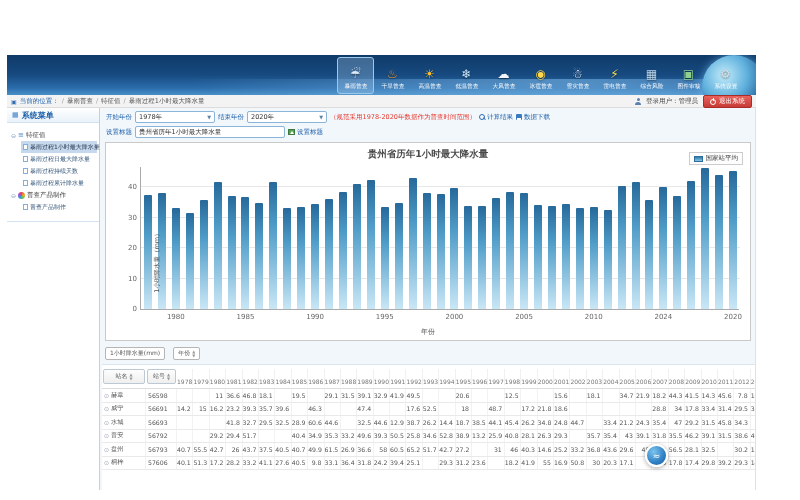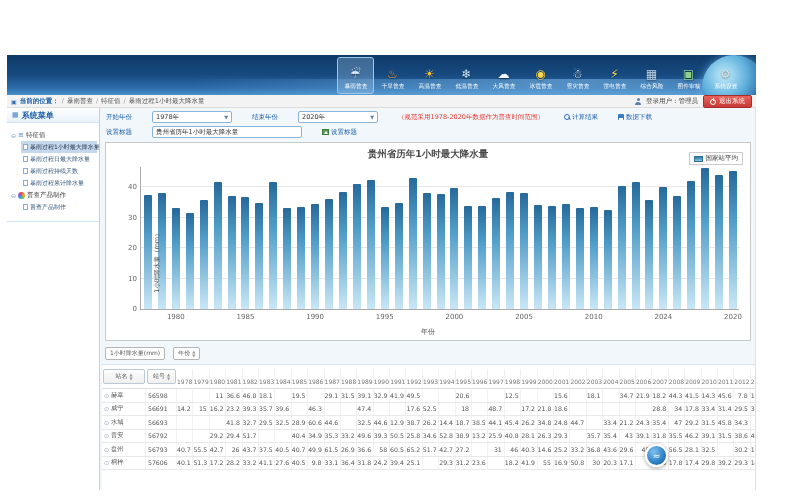--- a/index.html
+++ b/index.html
@@ -24,21 +24,21 @@
   .nav-item { width:37px; display:flex; flex-direction:column; align-items:center; justify-content:flex-end;
          padding-bottom:2px; cursor:pointer; border:1px solid transparent; border-radius:3px; }
   .nav-item.active { background:rgba(185,220,248,.28); border-color:#9dc8ea; }
   .nav-icon { font-size:12px; line-height:14px; height:15px; text-shadow:0 1px 2px rgba(0,0,0,.45); }
   .nav-label { font-size:6px; color:#fff; white-space:nowrap; transform:scale(.95); }
 
   
   .crumb { position:absolute; left:0; top:40px; width:749px; height:13px; background:#f3f3f3;
          border-bottom:1px solid #dcdcdc; display:flex; align-items:center; font-size:6.5px; color:#666; }
   .crumb-ico { color:#2f6db5; margin:0 3px 0 4px; font-size:6px; }
-  .crumb-label { color:#1b5fa8; font-weight:bold; }
+  .crumb-label { color:#1b5fa8; font-weight:normal; }
   .crumb-sep { color:#999; margin:0 3px; }
   .crumb-item { color:#555; }
   .crumb-right { position:absolute; right:4px; top:0; height:13px; display:flex; align-items:center; gap:5px; }
   .person { position:relative; width:6px; height:7px; }
   .person::before { content:""; position:absolute; left:1.5px; top:0; width:3px; height:3px; border-radius:50%; background:#5b7fae; }
   .person::after { content:""; position:absolute; left:0; bottom:0; width:6px; height:3.5px; border-radius:3px 3px 0 0; background:#5b7fae; }
   .user-text { font-size:6.5px; color:#444; }
   .logout { display:flex; align-items:center; gap:3px; background:linear-gradient(180deg,#e8625c,#c73a35);
          border:1px solid #a92c28; border-radius:2px; color:#fff; font-size:6.5px; padding:1px 6px; cursor:pointer; }
   .pow { width:6px; height:6px; border:1px solid #fff; border-radius:50%; position:relative; }
@@ -58,21 +58,21 @@
   .wheel { width:7px; height:7px; border-radius:50%;
          background:conic-gradient(#e5484d,#f5a623,#7bc043,#2d9cdb,#9b51e0,#e5484d); }
   .leaf { display:flex; align-items:center; gap:2px; height:12px; margin-left:10px; padding:0 2px;
          font-size:6px; color:#33557a; cursor:pointer; white-space:nowrap; }
   .leaf.active { background:#c6d9ec; color:#1a2e45; }
   .doc { width:5px; height:6px; background:#fff; border:1px solid #86aed6; flex:none; }
   .side-div { border-top:1px solid #d3e2f0; margin-top:8px; }
 
   
   .main { position:absolute; left:93px; top:53px; right:0; bottom:0; background:#f2f7fc; }
-  .frow { position:absolute; left:6px; display:flex; align-items:center; gap:20px; font-size:6.5px; }
+  .frow { position:absolute; left:6px; display:flex; align-items:center; gap:3px; font-size:6.5px; }
   .frow.r1 { top:3px; } .frow.r2 { top:18px; }
   .flabel { color:#1b5fa8; }
   .sel { width:80px; height:12px; background:#fff; border:1px solid #8ab4d8; border-radius:2px;
          display:flex; align-items:center; justify-content:space-between; padding:0 3px; color:#333; cursor:pointer; }
   .sel .car { color:#5a82a8; font-size:5px; }
   .inp { width:150px; height:12px; background:#fff; border:1px solid #8ab4d8; border-radius:2px;
          display:flex; align-items:center; padding:0 3px; color:#333; }
   .note { color:#e6392e; }
   .lnk { display:flex; align-items:center; gap:2px; color:#1b5fa8; cursor:pointer; }
   .i-search { width:6px; height:6px; position:relative; }

